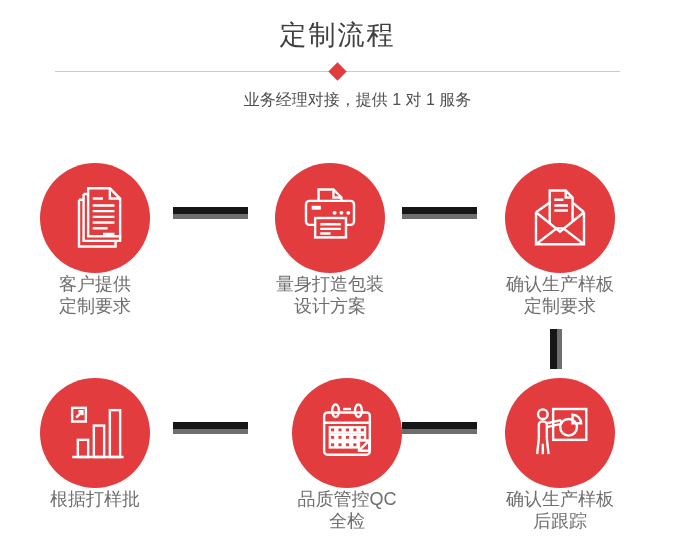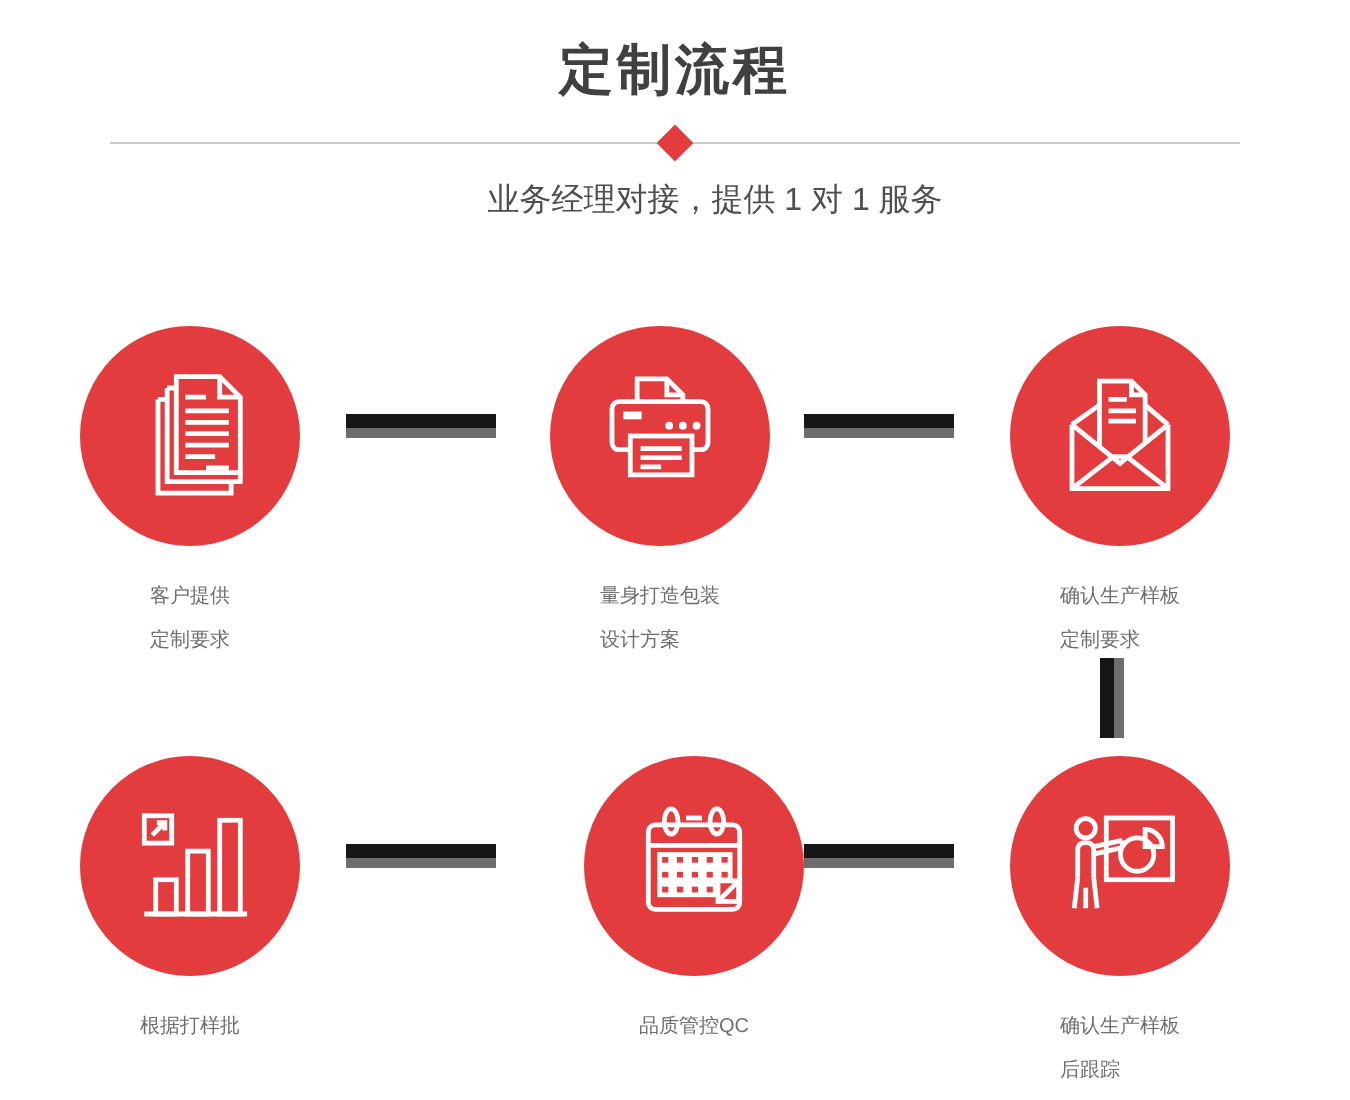--- a/index.html
+++ b/index.html
@@ -1,32 +1,32 @@
 <!DOCTYPE html>
 <html><head>
 <meta charset="utf-8">
 <style>
   * { margin:0; padding:0; box-sizing:border-box; }
   html,body { background:#ffffff; }
   body { font-family:"Liberation Sans","DejaVu Sans",sans-serif; }
   .page { position:relative; width:675px; height:550px; background:#ffffff; overflow:hidden; }
 
   .title { position:absolute; top:17px; left:0; width:100%; text-align:center;
-           font-size:27px; font-weight:bold; color:#404040; letter-spacing:2px; }
+           font-size:27px; font-weight:normal; color:#404040; letter-spacing:2px; }
   .divider { position:absolute; top:71px; left:55px; right:55px; height:1px; background:#cacaca; }
   .diamond { position:absolute; top:65px; left:50%; width:13px; height:13px; margin-left:-7px;
              background:#e23c3e; transform:rotate(45deg); }
   .subtitle { position:absolute; top:90px; left:0; width:100%; text-align:center;
               font-size:16px; color:#4f4f4f;margin-left:20px; }
 
   .step { position:absolute; width:170px; text-align:center; }
   .circle { width:110px; height:110px; margin:0 auto; border-radius:50%; background:#e23c3e;
             display:flex; align-items:center; justify-content:center; }
-  .label { display:inline-block; margin-top:15px; text-align:left;
-           font-size:10px; line-height:22px; color:#6e6e6e; }
+  .label { display:inline-block; text-align:center;
+           font-size:18px; line-height:22px; color:#6e6e6e; }
 
   .connector-h { position:absolute; width:75px; height:12px;
     background:linear-gradient(to bottom,#161616 0,#161616 58%,#6e6e6e 58%,#6e6e6e 100%); }
   .connector-v { position:absolute; width:12px; height:40px;
     background:linear-gradient(to right,#161616 0,#161616 58%,#6e6e6e 58%,#6e6e6e 100%); }
 
   svg.icon { display:block; }
   svg.icon * { stroke:#ffffff; stroke-width:2.1; fill:none; stroke-linecap:butt; stroke-linejoin:miter; }
   svg.icon .fillred { fill:#e23c3e; }
   svg.icon .nostroke { stroke:none; }
@@ -134,20 +134,21 @@
         <rect x="20" y="43" width="4.8" height="4.6"></rect>
           <rect x="26.5" y="43" width="4.8" height="4.6"></rect>
           <rect x="33" y="43" width="4.8" height="4.6"></rect>
           <rect x="39.5" y="43" width="4.8" height="4.6"></rect>
         <rect x="45.5" y="41.5" width="9" height="9"></rect>
         <path d="M45.5 50.5 L54.5 41.5"></path>
       </svg>
     </div>
     <div class="label">
       <div>品质管控QC</div>
+      <div>全检</div>
     </div>
   </div>
 
   <div class="step" style="left:475px; top:378px;">
     <div class="circle">
       <svg class="icon" width="80" height="80" viewBox="0 0 70 70">
         <rect x="29" y="14" width="29" height="27"></rect>
         <circle cx="42.5" cy="30" r="7.3"></circle>
         <path d="M46 26.5 V19 A7.5 7.5 0 0 1 53.5 26.5 Z"></path>
         <circle cx="20" cy="18.5" r="4.2"></circle>

